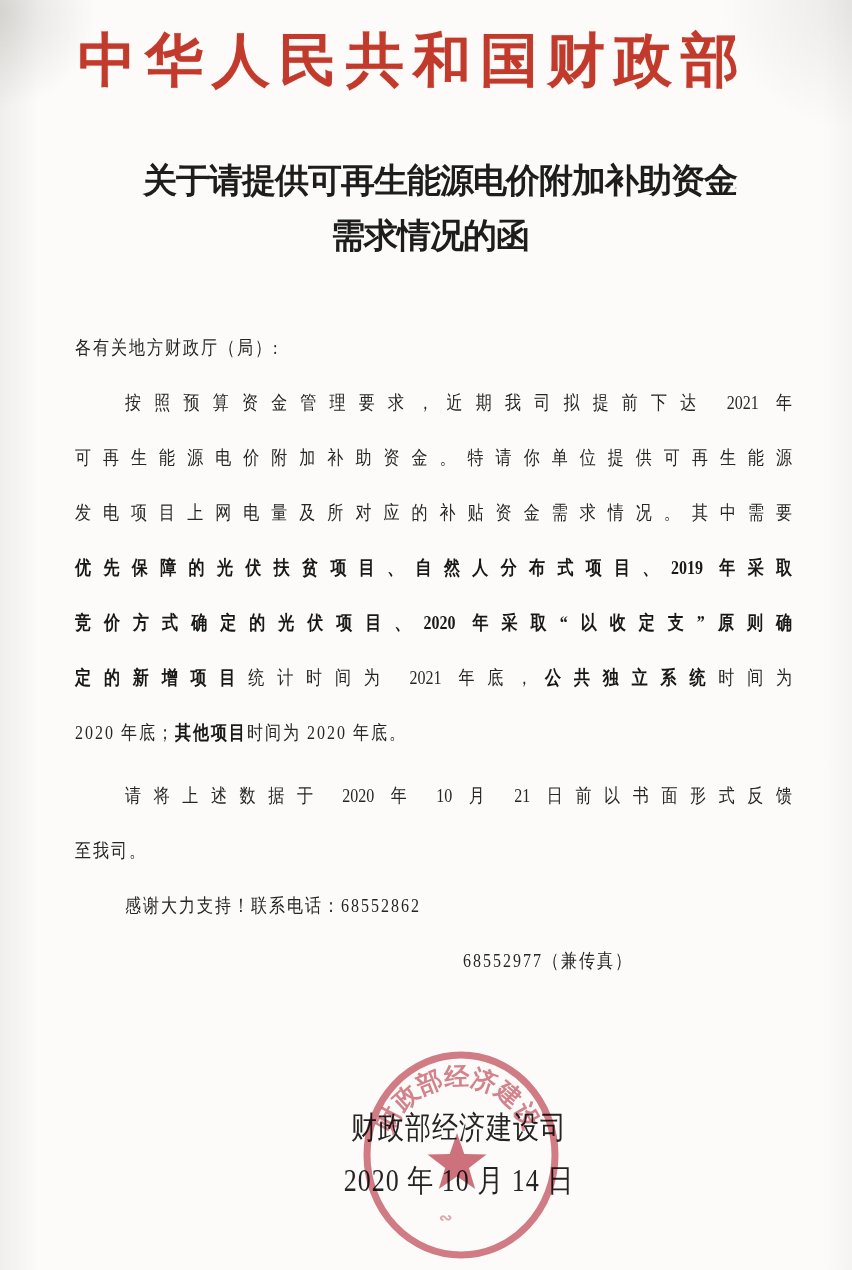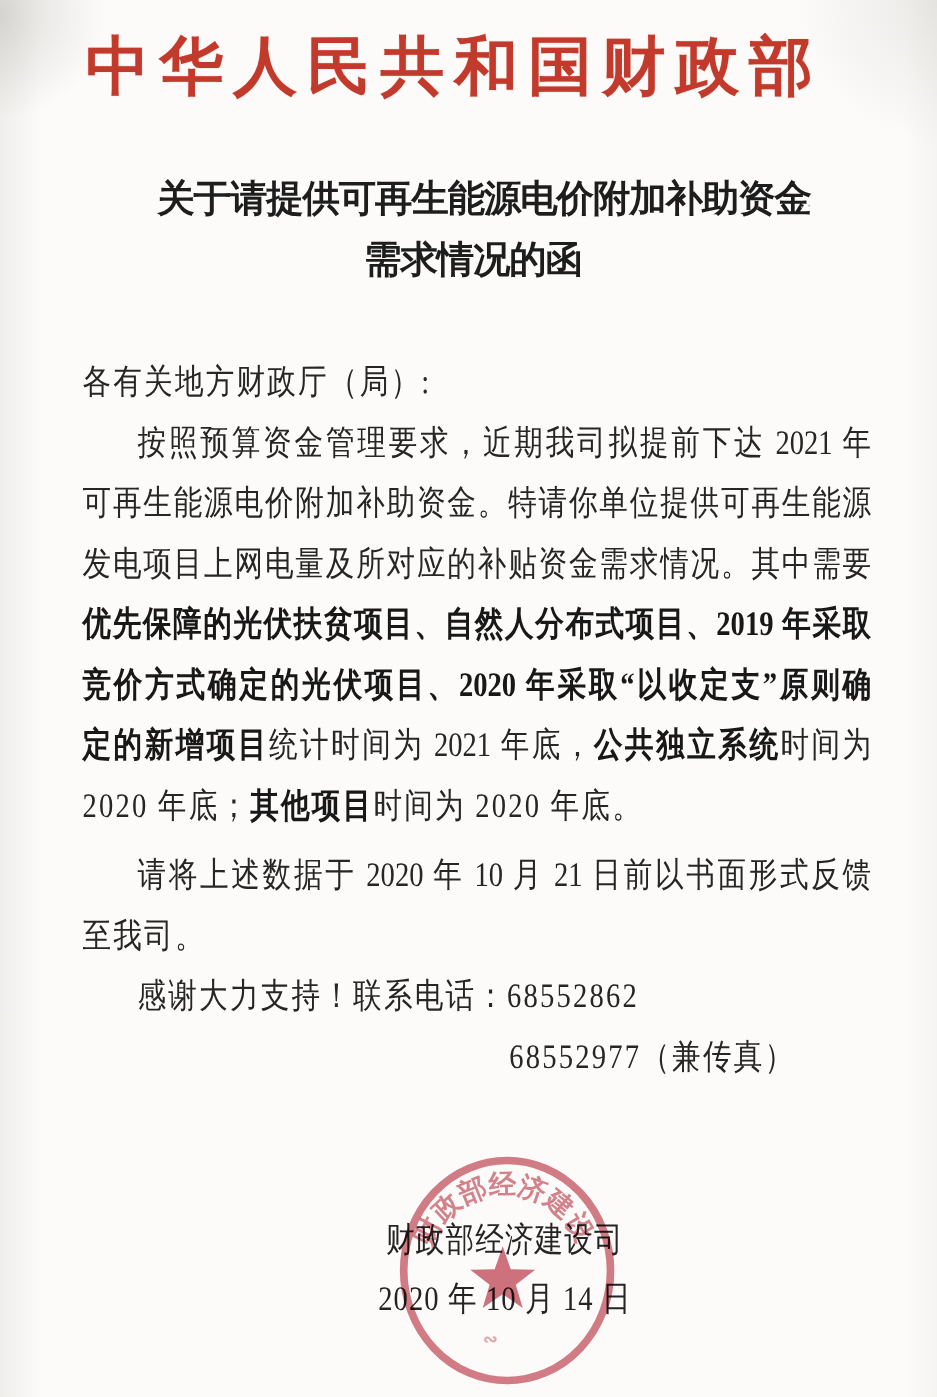--- a/index.html
+++ b/index.html
@@ -38,21 +38,21 @@
   .doc-title.l2{ top:213px; left:4px; }
   .title-smudge{
     position:absolute; left:727px; top:181px;
     font-size:14px; color:#b7b4ae; letter-spacing:2px;
     transform:rotate(-12deg);
   }
 
   
   .body-text{
     position:absolute; left:75px; top:320px; width:717px;
-    font-size:26px; line-height:55px;
+    font-size:16px; line-height:55px;
   }
   .line{
     height:55px; overflow:visible;
     transform:scaleY(1.2); transform-origin:50% 50%;
     white-space:nowrap;
   }
   .line.j{
     text-align:justify; text-align-last:justify;
     text-justify:inter-character;
     white-space:normal;

